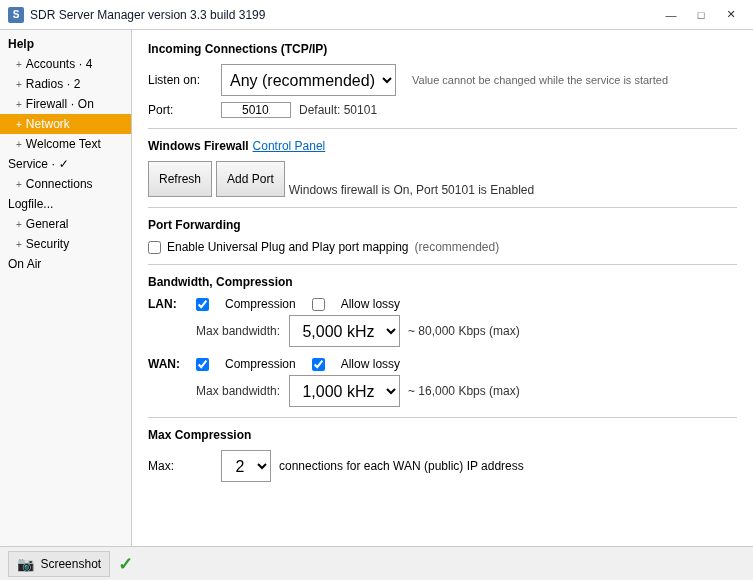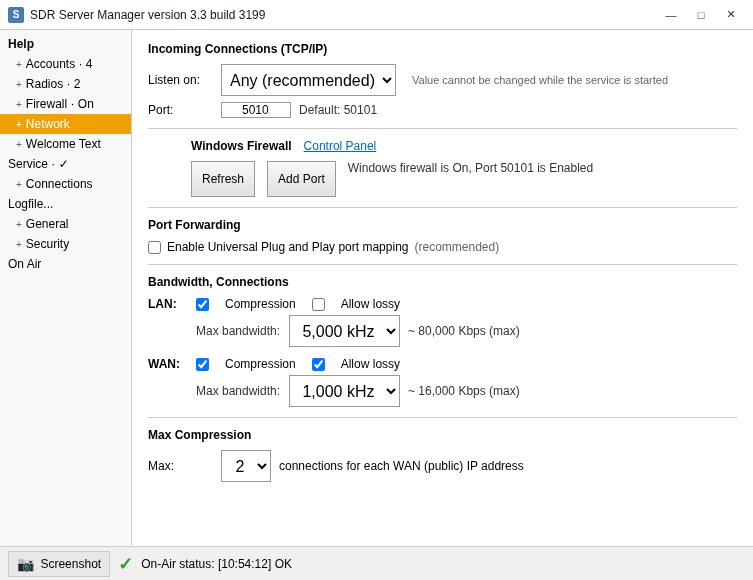--- a/index.html
+++ b/index.html
@@ -96,24 +96,23 @@
 
     hr.section-divider {
       border: none;
       border-top: 1px solid #ccc;
       margin: 10px 0;
     }
 
     
     .firewall-row {
       display: flex;
-      align-items: flex-start;
-      gap: 12px;
+      align-items: flex-end;
+      gap: 4px;
       margin-bottom: 8px;
-      margin-left: 43px;
     }
     .link-text { color: #0066cc; text-decoration: underline; cursor: pointer; }
 
     button.action-btn {
       padding: 3px 10px;
       font-size: 12px;
       border: 1px solid #999;
       background: linear-gradient(to bottom, #f8f8f8, #e0e0e0);
       cursor: pointer;
       height: 36px;
@@ -274,21 +273,21 @@
 
     <div class="section-title">Port Forwarding</div>
     <div class="checkbox-row">
       <input type="checkbox" style="">
       <span>Enable Universal Plug and Play port mapping</span>
       <span class="recommended-text">(recommended)</span>
     </div>
 
     <hr class="section-divider">
 
-    <div class="section-title">Bandwidth, Connections</div>
+    <div class="section-title">Bandwidth, Compression</div>
 
     <div class="bandwidth-block">
       <div class="bandwidth-row">
         <span class="bw-label">LAN:</span>
         <div class="bw-inner">
           <input type="checkbox" checked="" style="">
           <span>Compression</span>
           <input type="checkbox" style="">
           <span>Allow lossy</span>
         </div>
@@ -331,15 +330,14 @@
   </div>
 </div>
 
 <div class="statusbar">
   <button class="screenshot-btn">
     <span class="camera-icon">📷</span>
     <span>Screenshot</span>
   </button>
   <div class="status-section">
     <span class="checkmark-icon">✓</span>
-    <span class="status-text">On-Air status: [10:54:12] OK</span>
   </div>
 </div>
 
 </body></html>

